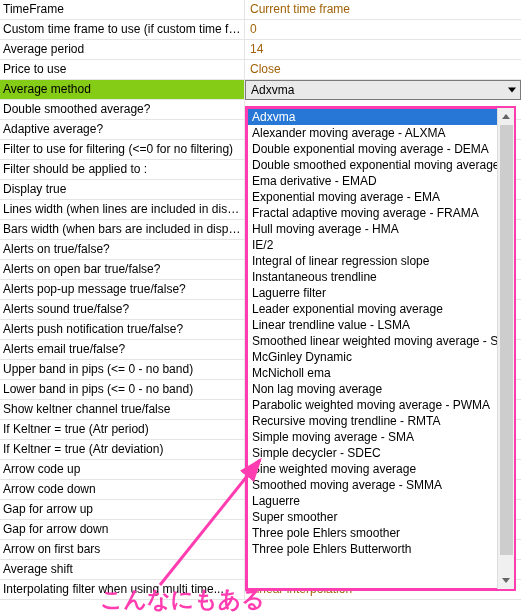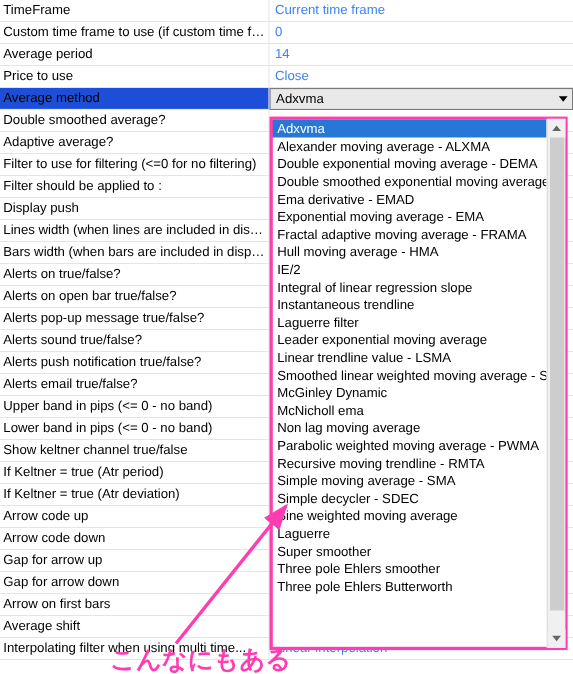--- a/index.html
+++ b/index.html
@@ -30,24 +30,24 @@
     text-overflow: ellipsis;
     border-right: 1px solid #e5e5e5;
     background: #fff;
     color: #000;
   }
   .cell-value {
     flex: 1;
     padding: 2px 5px;
     white-space: nowrap;
     overflow: hidden;
-    color: #3b82f6;
+    color: #a16207;
     position: relative;
   }
-  .row.highlight .cell-label { background: #1d4ed8; }
+  .row.highlight .cell-label { background: #84cc16; }
   .combo-box {
     position: relative;
     height: 20px;
     flex: 1;
     border: 1px solid #7a7a7a;
     background: #e9e9e9;
     display: flex;
     align-items: center;
     padding: 0 20px 0 5px;
   }
@@ -172,21 +172,21 @@
     </div>
     <div class="row">
       <div class="cell-label">Filter to use for filtering (&lt;=0 for no filtering)</div>
       <div class="cell-value"></div>
     </div>
     <div class="row">
       <div class="cell-label">Filter should be applied to :</div>
       <div class="cell-value"></div>
     </div>
     <div class="row">
-      <div class="cell-label">Display push</div>
+      <div class="cell-label">Display true</div>
       <div class="cell-value"></div>
     </div>
     <div class="row">
       <div class="cell-label">Lines width (when lines are included in displ...</div>
       <div class="cell-value"></div>
     </div>
     <div class="row">
       <div class="cell-label">Bars width (when bars are included in display)</div>
       <div class="cell-value"></div>
     </div>
@@ -282,20 +282,21 @@
       <div class="dd-item">Linear trendline value - LSMA</div>
       <div class="dd-item">Smoothed linear weighted moving average - SL</div>
       <div class="dd-item">McGinley Dynamic</div>
       <div class="dd-item">McNicholl ema</div>
       <div class="dd-item">Non lag moving average</div>
       <div class="dd-item">Parabolic weighted moving average - PWMA</div>
       <div class="dd-item">Recursive moving trendline - RMTA</div>
       <div class="dd-item">Simple moving average - SMA</div>
       <div class="dd-item">Simple decycler - SDEC</div>
       <div class="dd-item">Sine weighted moving average</div>
+      <div class="dd-item">Smoothed moving average - SMMA</div>
       <div class="dd-item">Laguerre</div>
       <div class="dd-item">Super smoother</div>
       <div class="dd-item">Three pole Ehlers smoother</div>
       <div class="dd-item">Three pole Ehlers Butterworth</div>
     </div>
   <div class="scrollbar">
     <div class="sb-btn top">
         <div class="sb-arrow-up"></div>
       </div>
     <div class="sb-thumb"></div>

